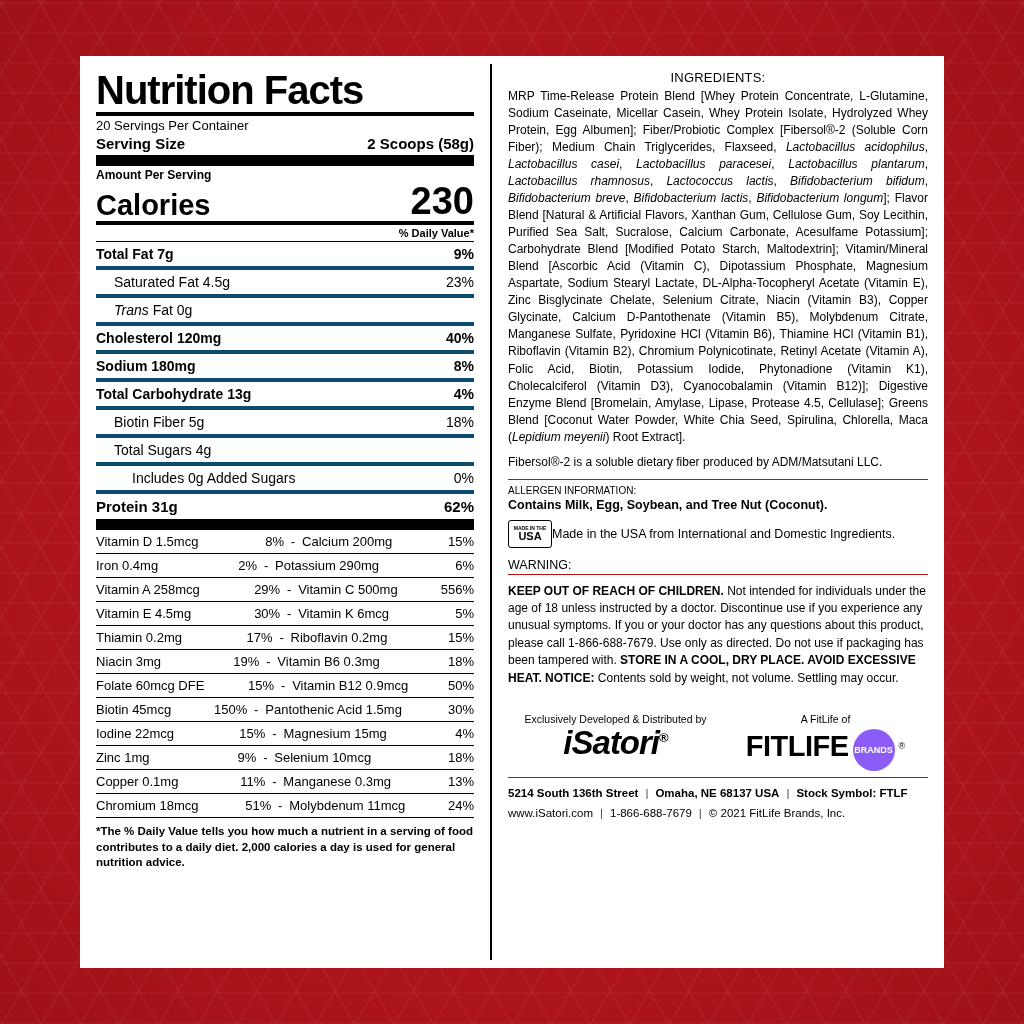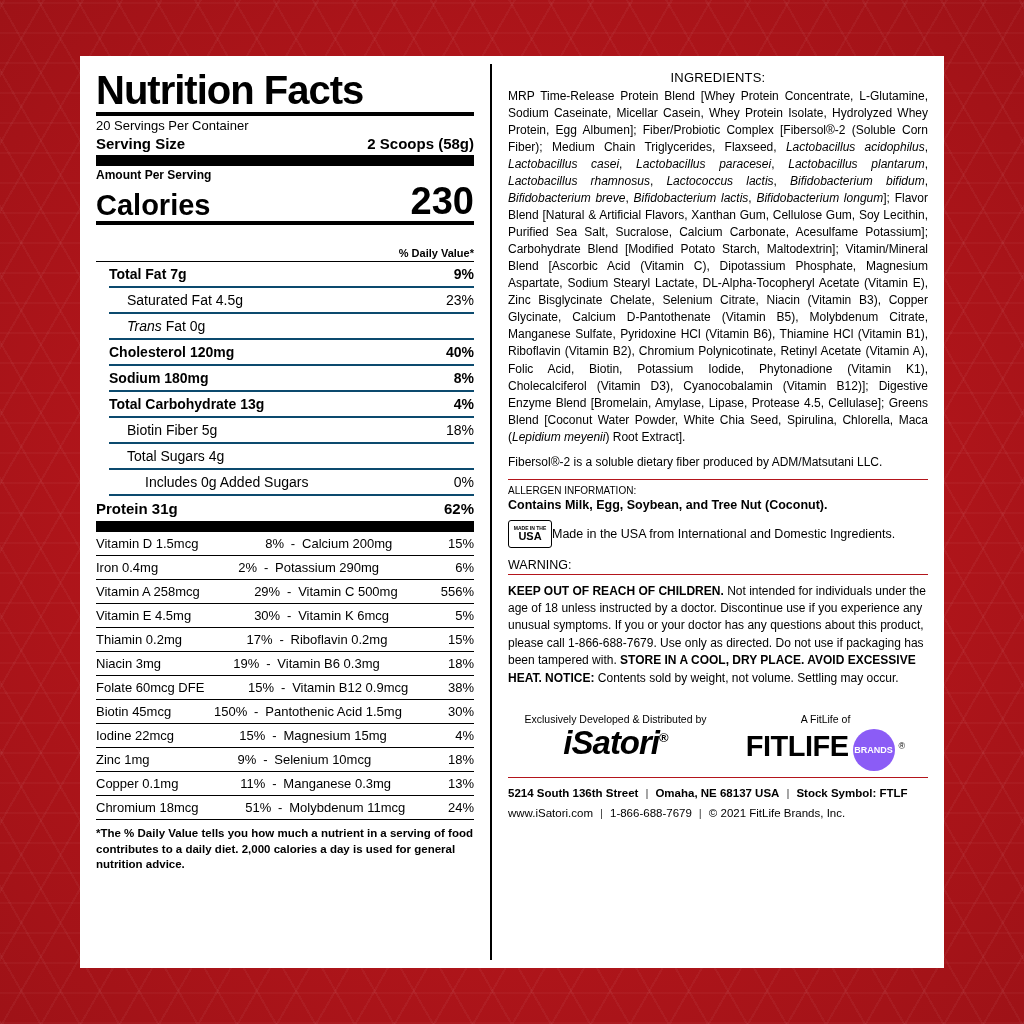--- a/index.html
+++ b/index.html
@@ -69,27 +69,25 @@
   }
   .cal-row {
     display: flex; justify-content: space-between; align-items: flex-end;
     padding-bottom: 1px;
   }
   .cal-word { font-weight: bold; font-size: 29px; line-height: 1.05; }
   .cal-num { font-weight: bold; font-size: 38px; line-height: 1.0; }
   .dv-head {
     text-align: right; font-size: 11px; font-weight: bold;
     padding: 2px 0 2px 0;
-    margin-top: 20px;
   }
   .nrow {
     display: flex; justify-content: space-between;
     font-size: 14px; padding: 4px 0 4px 0;
-    border-bottom: 2px solid #0c4a6e;
-    margin-left: 13px;
+    border-bottom: 4px solid #0c4a6e;
   }
   .nrow.b { font-weight: bold; }
   .nrow .ind1 { padding-left: 18px; }
   .nrow .ind2 { padding-left: 36px; }
   .protein-row {
     display: flex; justify-content: space-between;
     font-size: 15px; font-weight: bold;
     padding: 4px 0 4px 0;
   }
   .vit-sep { border-bottom: 11px solid #000; }
@@ -289,21 +287,21 @@
           <span class="c2">19%</span>
           <span class="dash">-</span>
           <span class="c3">Vitamin B6  0.3mg</span>
           <span class="c4">18%</span>
         </div>
         <div class="vrow">
           <span class="c1">Folate  60mcg DFE</span>
           <span class="c2">15%</span>
           <span class="dash">-</span>
           <span class="c3">Vitamin B12  0.9mcg</span>
-          <span class="c4">38%</span>
+          <span class="c4">50%</span>
         </div>
         <div class="vrow">
           <span class="c1">Biotin  45mcg</span>
           <span class="c2">150%</span>
           <span class="dash">-</span>
           <span class="c3">Pantothenic Acid  1.5mg</span>
           <span class="c4">30%</span>
         </div>
         <div class="vrow">
           <span class="c1">Iodine  22mcg</span>

